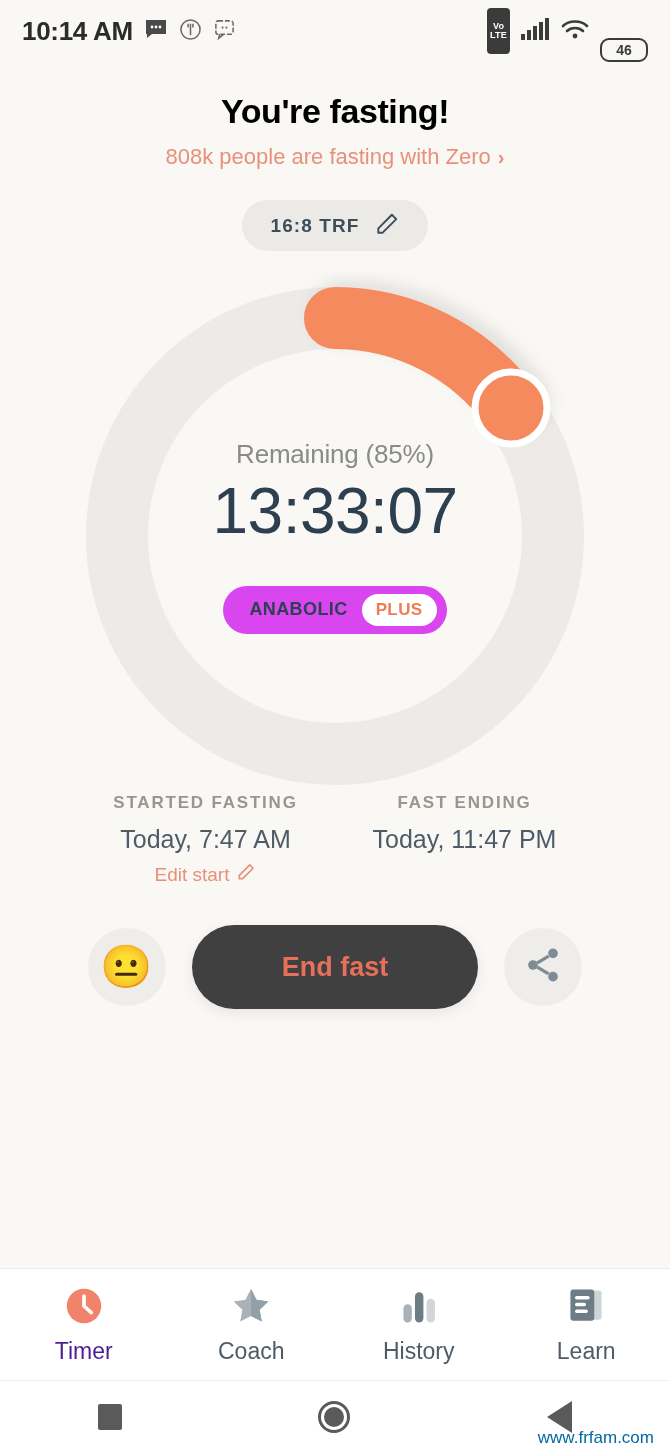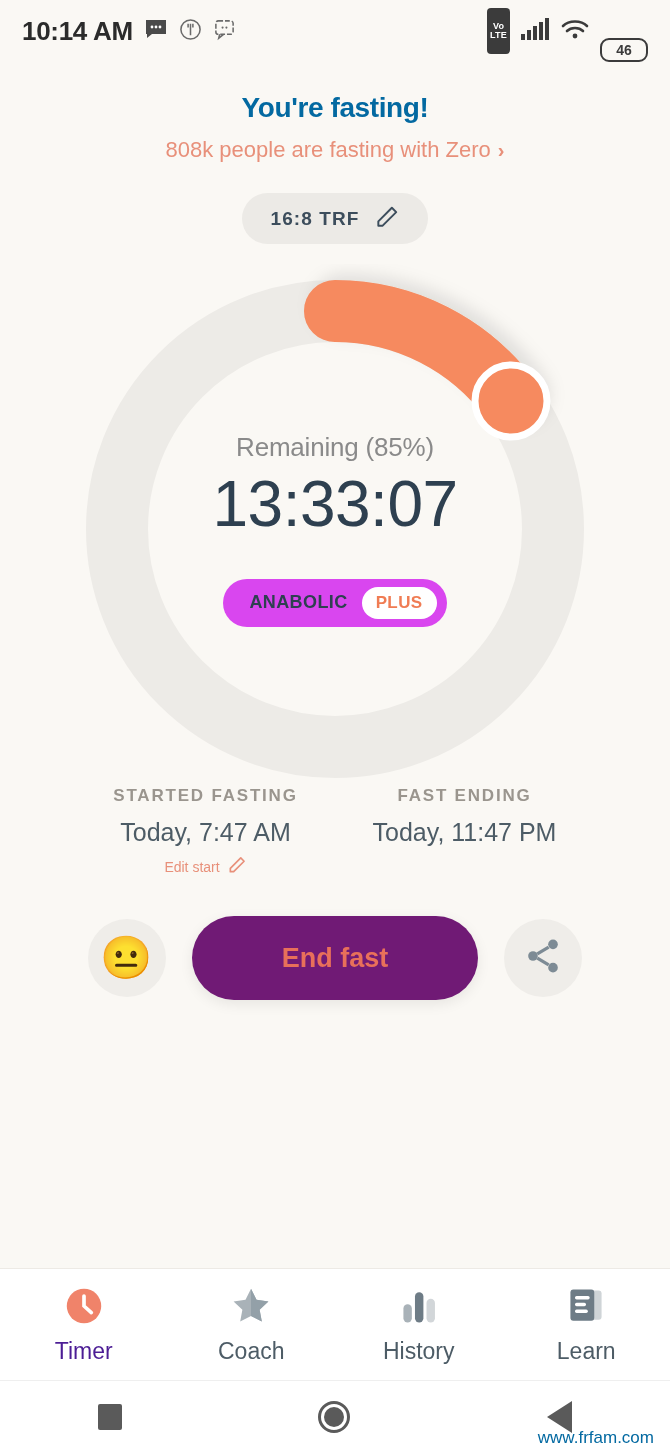--- a/index.html
+++ b/index.html
@@ -43,21 +43,21 @@
     font-size: 14px; font-weight: bold; color: #3b3b3b; margin-top: 38px;
   }
 
   
   .main {
     flex: 1 1 auto;
     display: flex; flex-direction: column; align-items: center;
     padding-top: 30px;
   }
   .title {
-    font-size: 28px; font-weight: bold; color: #0369a1;
+    font-size: 34px; font-weight: bold; color: #000000;
     letter-spacing: -0.4px;
   }
   .subtitle {
     margin-top: 13px;
     font-size: 22px; color: #E8907A; font-weight: 500;
     display: flex; align-items: center; gap: 7px;
   }
   .subtitle .chev { font-size: 20px; font-weight: bold; }
 
   .plan-chip {
@@ -120,38 +120,38 @@
   .time-col { flex: 1; display: flex; flex-direction: column; align-items: center; }
   .time-head {
     font-size: 17px; font-weight: bold; color: #9A958E; letter-spacing: 1.8px;
   }
   .time-val {
     margin-top: 12px;
     font-size: 25px; color: #4D5C66;
   }
   .edit-start {
     margin-top: 8px;
-    font-size: 14px; color: #E8907A;
+    font-size: 19px; color: #E8907A;
     display: flex; align-items: center; gap: 7px;
   }
 
   
   .actions {
     margin-top: 38px;
     display: flex; align-items: center; gap: 26px;
   }
   .round-btn {
     width: 78px; height: 78px; border-radius: 50%;
     background: #EFEDE9;
     display: flex; align-items: center; justify-content: center;
   }
   .emoji { font-size: 42px; line-height: 1; }
   .end-fast {
     width: 286px; height: 84px; border-radius: 42px;
-    background: #701a75;
+    background: #404040;
     box-shadow: 0 4px 14px rgba(0,0,0,0.08);
     display: flex; align-items: center; justify-content: center;
     font-size: 27px; font-weight: bold; color: #E8705A;
     border: none; cursor: pointer;
   }
 
   
   .tabbar {
     flex: 0 0 auto;
     height: 112px;

